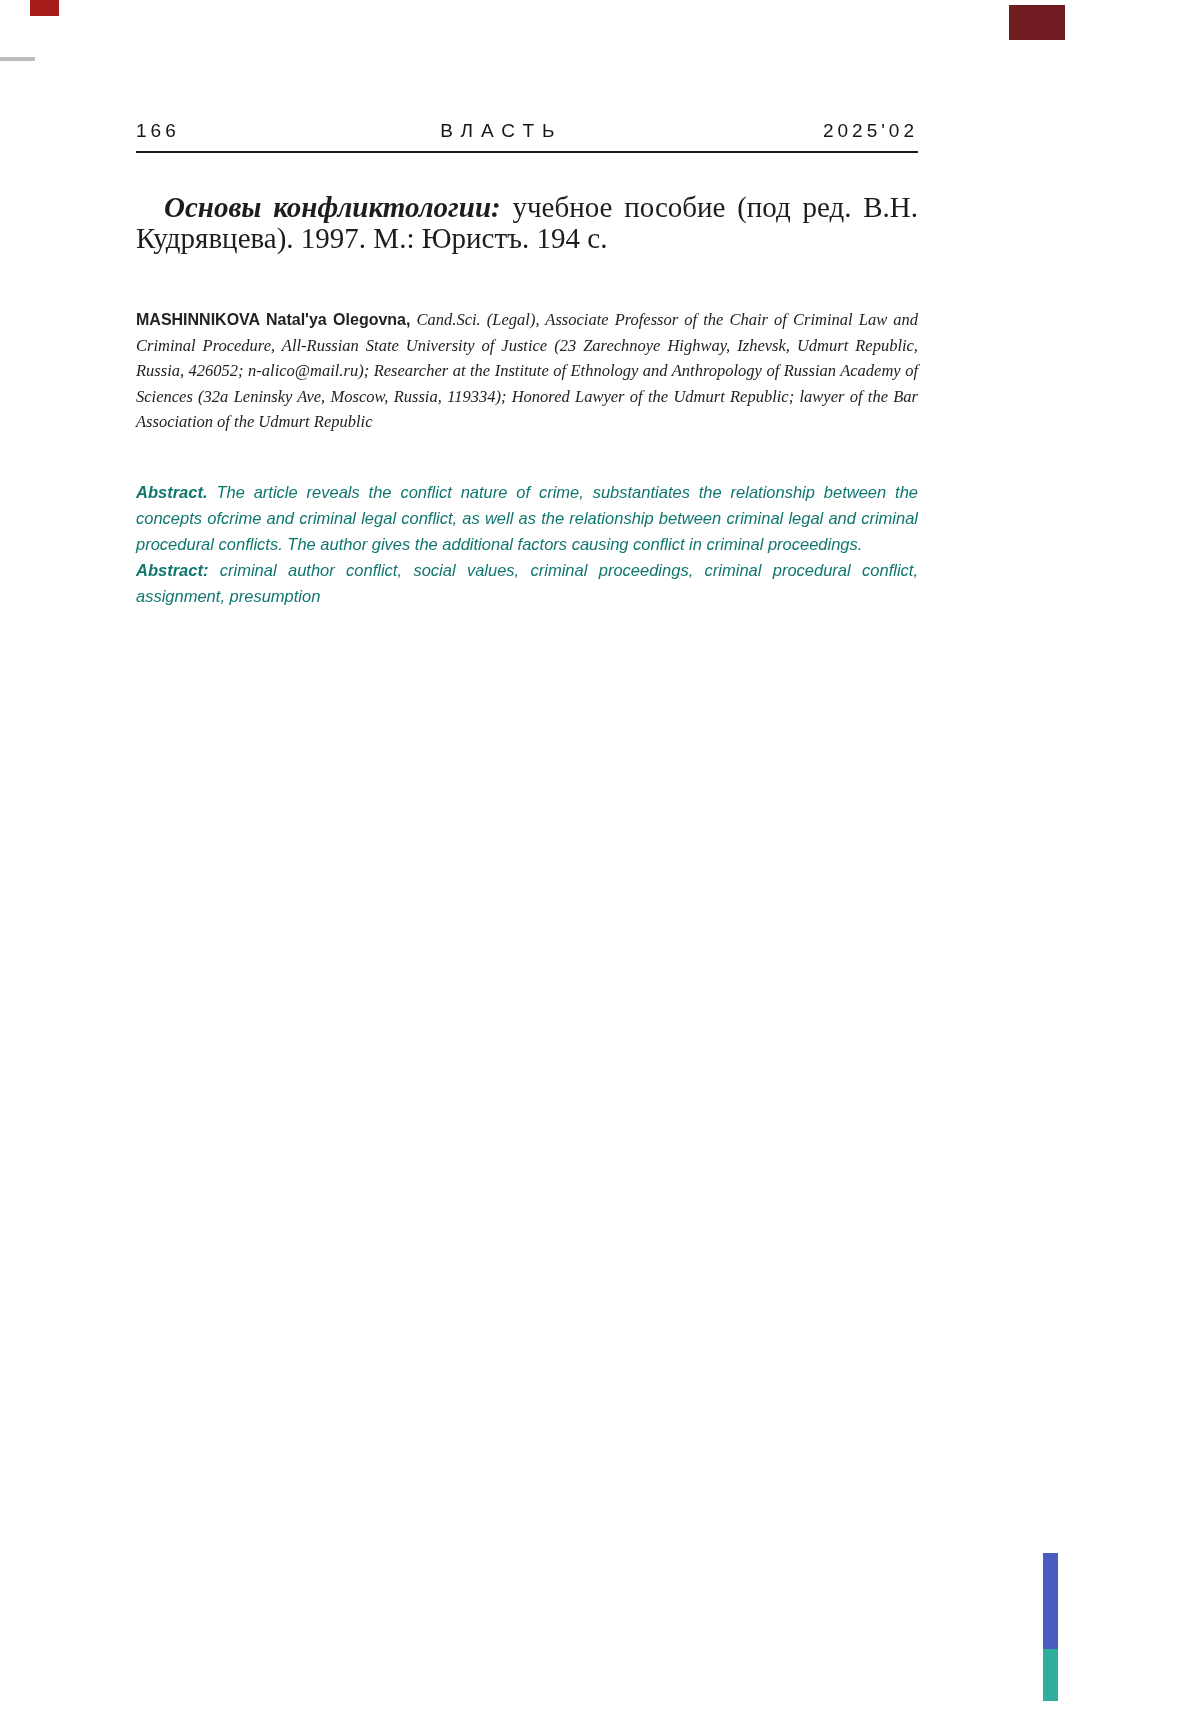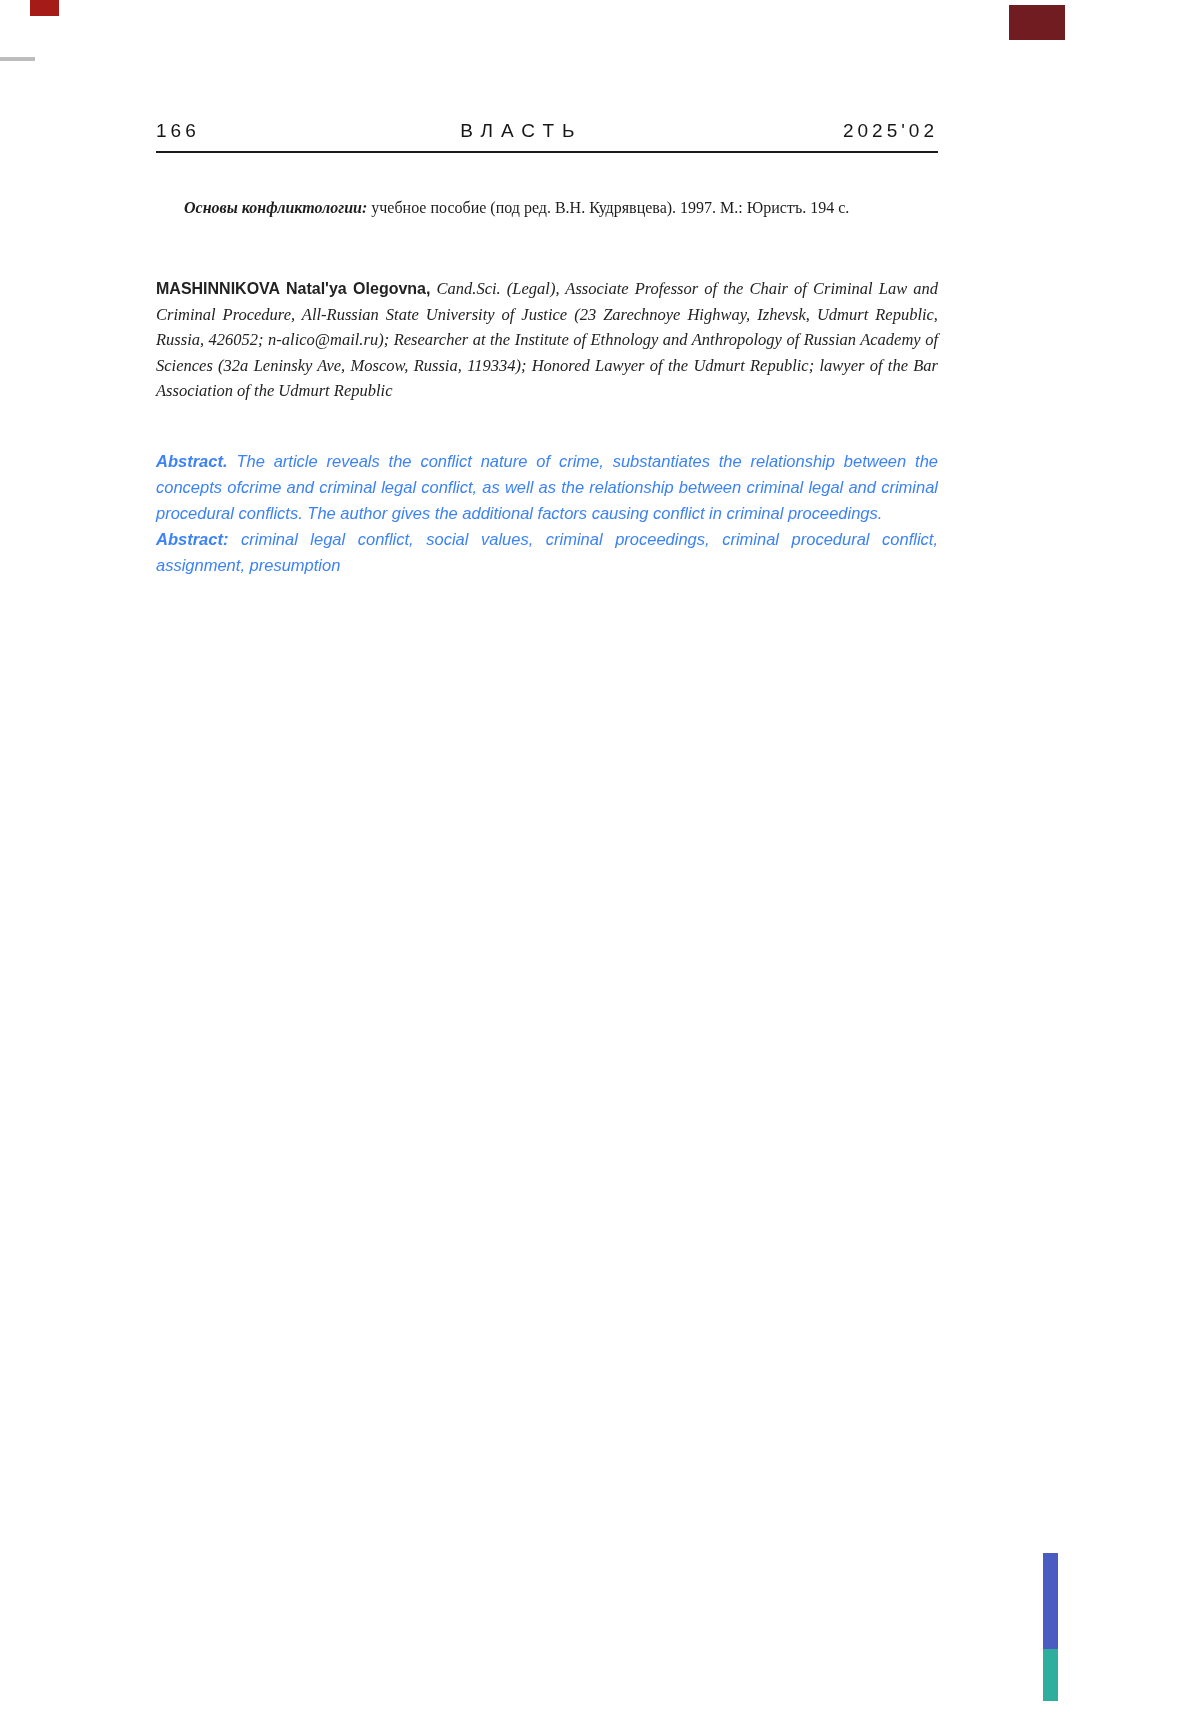--- a/index.html
+++ b/index.html
@@ -20,21 +20,21 @@
   
   .mark { position: absolute; }
   .mark-top-left   { left: 30px;   top: 0;      width: 29px; height: 16px; }
   .tick-top-left   { left: 0;      top: 57px;   width: 35px; height: 4px;  }
   .mark-top-right  { left: 1009px; top: 5px;    width: 56px; height: 35px; }
   .mark-bottom-blue{ left: 1043px; top: 1553px; width: 15px; height: 96px; }
   .mark-bottom-teal{ left: 1043px; top: 1649px; width: 15px; height: 52px; }
 
   .content {
     position: absolute;
-    left: 156px; top: 120px;
+    left: 136px; top: 120px;
     width: 782px;
   }
 
   
   .running-head {
     display: flex;
     justify-content: space-between;
     align-items: baseline;
     font-family: "Liberation Sans", sans-serif;
     font-size: 19px;
@@ -44,21 +44,21 @@
   .rh-journal{ letter-spacing: 8px; }
   .rh-issue  { letter-spacing: 4px; }
   .rule {
     margin-top: 9px;
     border-bottom: 2px solid #1b1b1b;
   }
 
   
   .refs {
     margin-top: 39px;
-    font-size: 16px;
+    font-size: 29px;
     line-height: 31px;
     text-align: justify;
     color: #1d1d1d;
   }
   .refs p { text-indent: 28px; }
   .bi { font-style: italic; font-weight: bold; }
 
   
   .author {
     margin-top: 53px;
@@ -92,21 +92,21 @@
   }
 
   
   .abstract-block {
     margin-top: 44px;
     font-family: "Liberation Sans", sans-serif;
     font-style: italic;
     font-size: 16.5px;
     line-height: 26px;
     text-align: justify;
-    color: #3b82f6;
+    color: #0f766e;
   }
   .abstract-block .label { font-weight: bold; }
 </style>
 </head>
 <body>
 
 <div class="page">
 
   <div class="mark mark-top-left" style="background-color: rgb(165, 27, 23);"></div>
   <div class="mark tick-top-left" style="background-color: rgb(189, 189, 189);"></div>
@@ -127,17 +127,17 @@
       <p><span class="bi">Основы конфликтологии:</span><span> учебное пособие (под ред. В.Н. Кудрявцева). 1997. М.: Юристъ. 194 с.</span></p>
     </div>
 
     <div class="author">
       <span class="author-name">MASHINNIKOVA Natal'ya Olegovna,</span><span class="author-details"> Cand.Sci. (Legal), Associate Professor of the Chair of Criminal Law and Criminal Procedure, All-Russian State University of Justice (23 Zarechnoye Highway, Izhevsk, Udmurt Republic, Russia, 426052; n-alico@mail.ru); Researcher at the Institute of Ethnology and Anthropology of Russian Academy of Sciences (32a Leninsky Ave, Moscow, Russia, 119334); Honored Lawyer of the Udmurt Republic; lawyer of the Bar Association of the Udmurt Republic</span>
     </div>
 
 
     <div class="abstract-block">
       <p><span class="label">Abstract.</span><span> The article reveals the conflict nature of crime, substantiates the relationship between the concepts ofcrime and criminal legal conflict, as well as the relationship between criminal legal and criminal procedural conflicts. The author gives the additional factors causing conflict in criminal proceedings.</span></p>
-      <p><span class="label">Abstract:</span><span> criminal legal conflict, social values, criminal proceedings, criminal procedural conflict, assignment, presumption</span></p>
+      <p><span class="label">Abstract:</span><span> criminal author conflict, social values, criminal proceedings, criminal procedural conflict, assignment, presumption</span></p>
     </div>
 
   </div>
 </div>
 
 </body></html>

